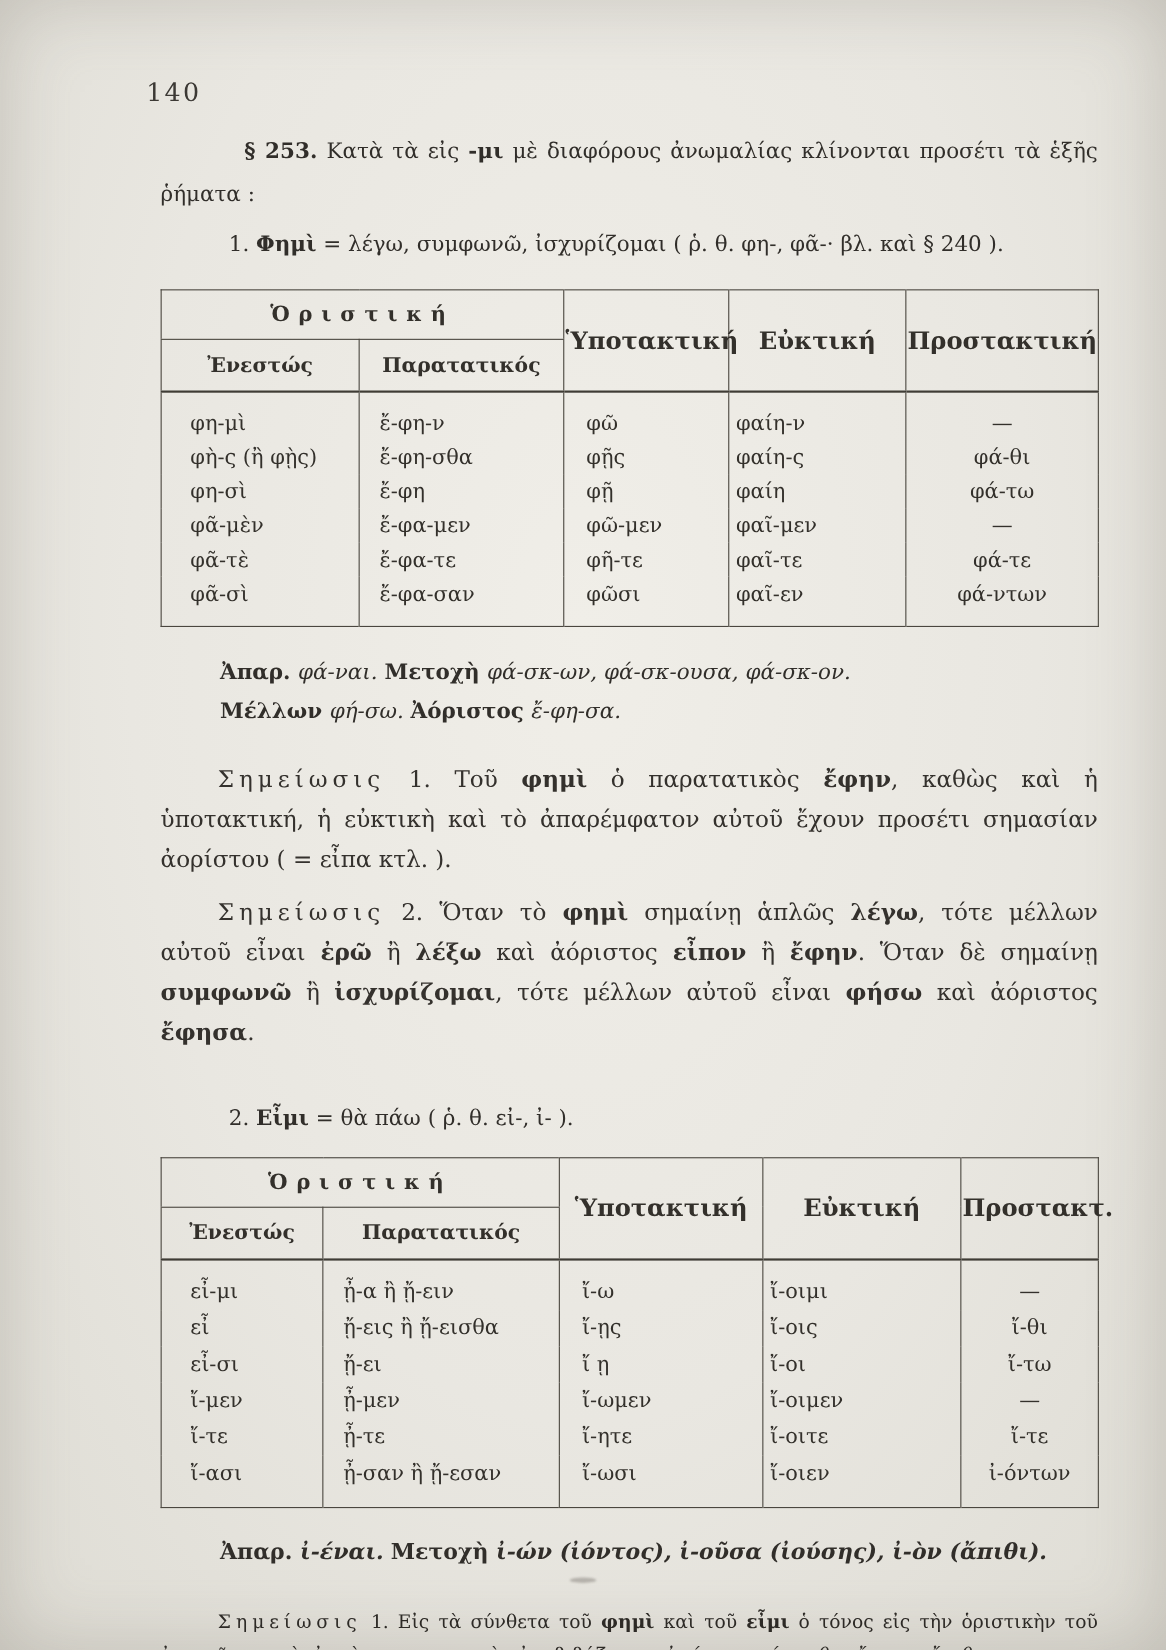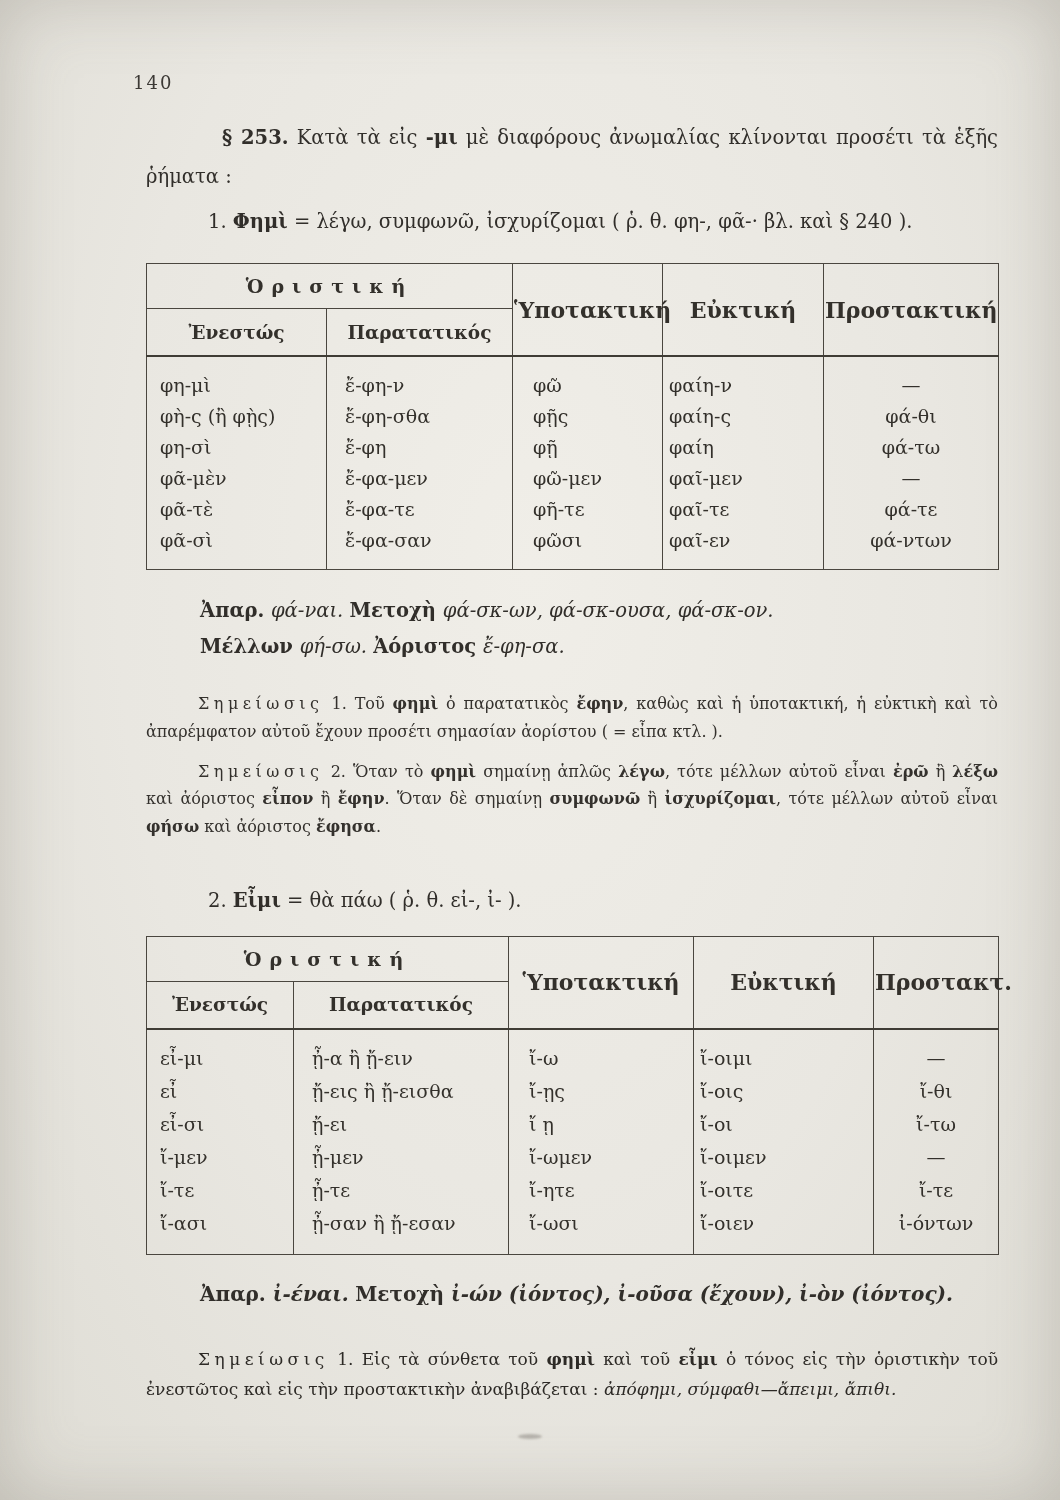--- a/index.html
+++ b/index.html
@@ -11,36 +11,36 @@
     position:relative;
     width:1060px; height:1500px;
     margin:0 auto;
     background:radial-gradient(ellipse at 50% 38%, #f0eee8 0%, #e9e7e1 55%, #dedcd4 100%);
     color:#312e2a;
     overflow:hidden;
     box-shadow:inset 0 0 70px rgba(110,104,94,0.28);
   }
   .pagenum {
     position:absolute; left:133px; top:72px;
-    font-size:18px; letter-spacing:2px; color:#3c3935;
+    font-size:23px; letter-spacing:2px; color:#3c3935;
   }
   .content { position:absolute; left:146px; top:0; width:852px; }
 
   p { margin:0; }
   .para { font-size:19.5px; line-height:2.0; text-align:justify; }
   .p-intro { margin-top:118px; text-indent:76px; }
   .p-item1 { margin-top:6px; text-indent:62px; }
   .p-item2 { margin-top:40px; text-indent:62px; }
 
   .line { font-size:19.5px; line-height:1.75; margin-left:54px; }
   .p-nonfinite { margin-top:24px; }
   .p-future { margin-top:2px; }
   .p-eimi-nonfinite { margin-top:22px; font-size:20px; }
 
-  .note { font-size:16px; line-height:1.73; text-align:justify; text-indent:52px; color:#34312d; }
+  .note { font-size:21px; line-height:1.73; text-align:justify; text-indent:52px; color:#34312d; }
   .p-note1 { margin-top:26px; }
   .p-note2 { margin-top:12px; }
   .p-note3 { margin-top:32px; font-size:17px; line-height:1.78; color:#2d2a26; }
 
   .seg-b { font-weight:bold; }
   .seg-i { font-style:italic; }
   .seg-s { letter-spacing:4.5px; }
 
   
   .gtable {
@@ -60,21 +60,21 @@
 
   .h-orist { height:42px; font-size:19px; letter-spacing:8px; border-bottom:1.5px solid #4a463f; }
   .h-sub   { height:44px; font-size:18.5px; }
   .h-main  { font-size:22px; }
 
   .gtable tbody tr:first-child td { border-top:2.6px solid #3f3c35; padding-top:13px; }
   .gtable tbody tr:last-child td { padding-bottom:15px; }
   .gtable tbody td { height:29px; padding:1px 6px 1px 6px; vertical-align:middle; }
   .t2 tbody td { height:31px;margin-left:25px; }
 
-  .gtable tbody td:nth-child(1) { padding-left:13px; }
+  .gtable tbody td:nth-child(1) { padding-left:26px; }
   .gtable tbody td:nth-child(2) { padding-left:18px; }
   .gtable tbody td:nth-child(3) { padding-left:20px; }
   .gtable tbody td:nth-child(4) { }
   .gtable tbody td:nth-child(5) { text-align:center; }
 
   
   .t1 col:nth-child(1){width:180px;} .t1 col:nth-child(2){width:186px;}
   .t1 col:nth-child(3){width:150px;} .t1 col:nth-child(4){width:161px;}
   .t1 col:nth-child(5){width:175px;}
   .t2 col:nth-child(1){width:147px;} .t2 col:nth-child(2){width:215px;}
@@ -232,20 +232,20 @@
         <tr>
           <td>ἴ-ασι</td>
           <td>ᾖ-σαν ἢ ᾔ-εσαν</td>
           <td>ἴ-ωσι</td>
           <td>ἴ-οιεν</td>
           <td>ἰ-όντων</td>
         </tr>
       </tbody>
     </table>
 
-    <p class="line p-eimi-nonfinite"><span class="seg-b">Ἀπαρ. </span><span class="seg-b seg-i">ἰ-έναι.</span><span> </span><span class="seg-b">Μετοχὴ </span><span class="seg-b seg-i">ἰ-ών (ἰόντος), ἰ-οῦσα (ἔχουν), ἰ-ὸν (ἰόντος).</span></p>
+    <p class="line p-eimi-nonfinite"><span class="seg-b">Ἀπαρ. </span><span class="seg-b seg-i">ἰ-έναι.</span><span> </span><span class="seg-b">Μετοχὴ </span><span class="seg-b seg-i">ἰ-ών (ἰόντος), ἰ-οῦσα (ἰούσης), ἰ-ὸν (ἄπιθι).</span></p>
 
     <p class="note p-note3"><span class="seg-s">Σημείωσις</span><span> 1. Εἰς τὰ σύνθετα τοῦ </span><span class="seg-b">φημὶ</span><span> καὶ τοῦ </span><span class="seg-b">εἶμι</span><span> ὁ τόνος εἰς τὴν ὁριστικὴν τοῦ ἐνεστῶτος καὶ εἰς τὴν προστακτικὴν ἀναβιβάζεται : </span><span class="seg-i">ἀπόφημι, σύμφαθι—ἄπειμι, ἄπιθι.</span></p>
 
   </div>
 
   <div class="smudge"></div>
 </div>
 
 </body></html>

